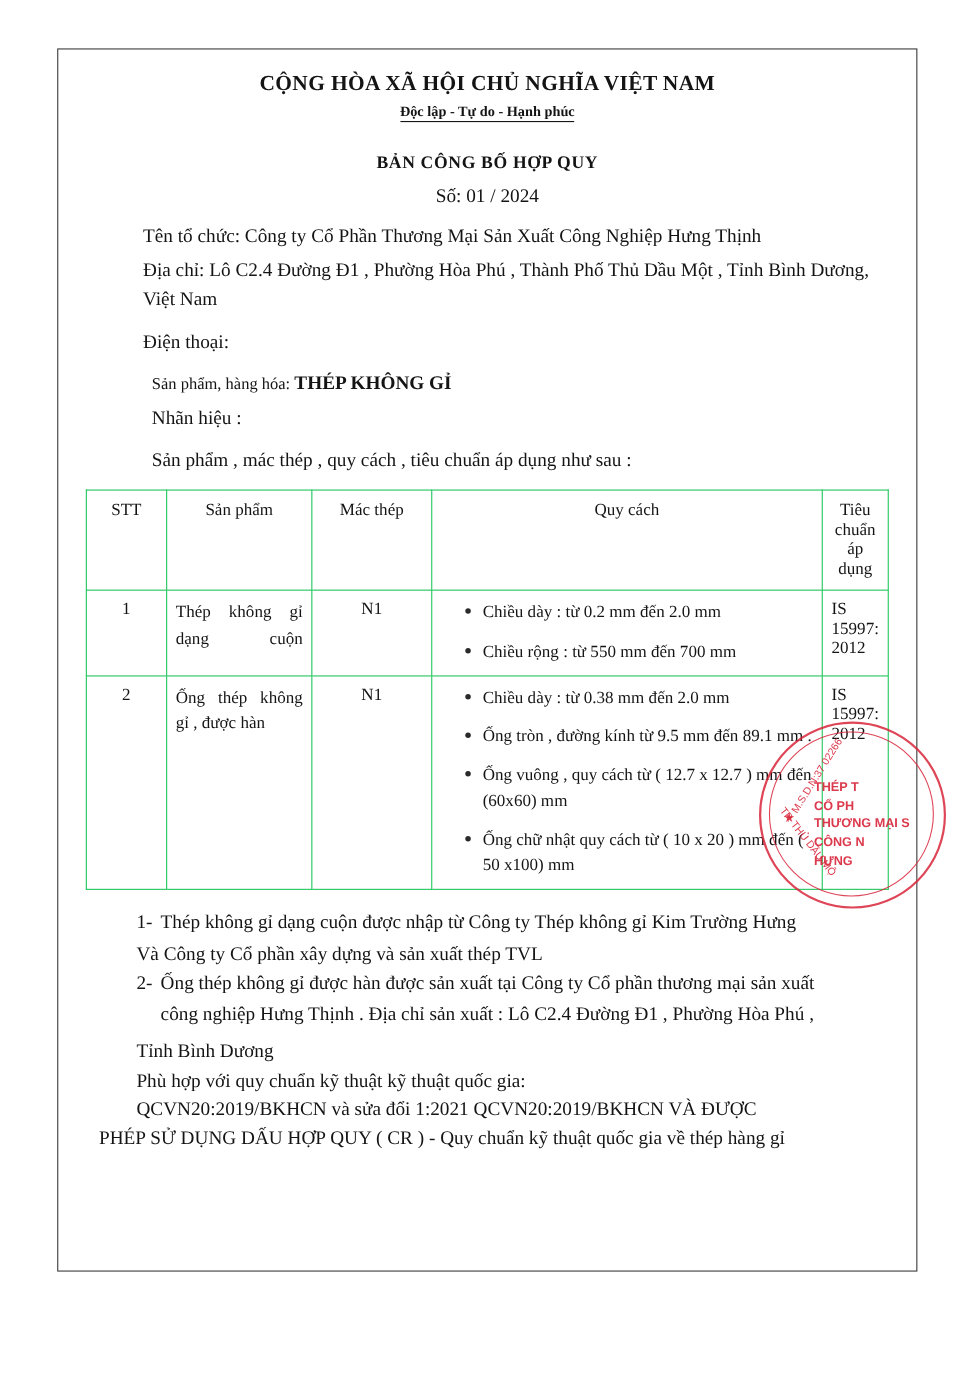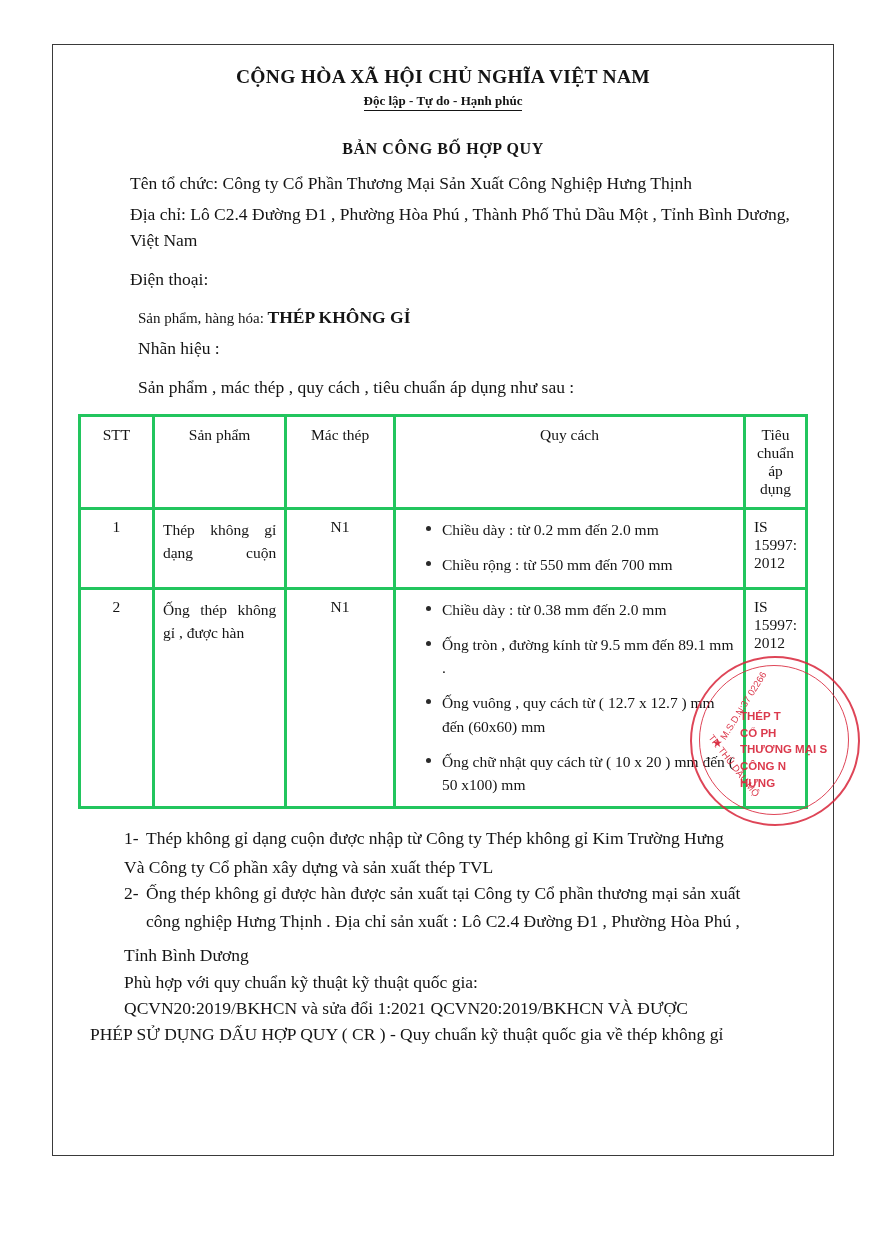--- a/index.html
+++ b/index.html
@@ -68,21 +68,21 @@
   .para b { font-weight: bold; }
   .prod-label { font-size: 15px; }
 
   table.spec {
     width: 100%;
     border-collapse: collapse;
     margin-top: 14px;
     font-size: 15.5px;
   }
   table.spec th, table.spec td {
-    border: 3px solid #22c55e;
+    border: 1px solid #22c55e;
     vertical-align: top;
     padding: 8px 8px;
     font-weight: normal;
   }
   table.spec thead th {
     padding: 9px 8px;
     font-size: 15.5px;
   }
   .col-stt { width: 56px; text-align: center; }
   .col-prod { width: 116px; }
@@ -213,20 +213,21 @@
 <div class="page-border"></div>
 
 <div class="content">
 
   <div class="center">
     <div class="nation">CỘNG HÒA XÃ HỘI CHỦ NGHĨA VIỆT NAM</div>
     <div>
       <span class="motto">Độc lập - Tự do - Hạnh phúc</span>
     </div>
     <div class="doc-title">BẢN CÔNG BỐ HỢP QUY</div>
+    <div class="doc-number">Số: 01 / 2024</div>
   </div>
 
   <div class="para">Tên tổ chức: Công ty Cổ Phần Thương Mại Sản Xuất Công Nghiệp Hưng Thịnh</div>
   <div class="para tight">Địa chỉ: Lô C2.4 Đường Đ1 , Phường Hòa Phú , Thành Phố Thủ Dầu Một , Tỉnh Bình Dương, Việt Nam</div>
   <div class="para">Điện thoại:</div>
 
   <div class="para p-indent">
     <span class="prod-label">Sản phẩm, hàng hóa: </span><b>THÉP KHÔNG GỈ</b>
   </div>
   <div class="para p-indent tight">Nhãn hiệu :</div>
@@ -283,21 +284,21 @@
       <span class="note-num">2-</span>
       <span class="note-text">Ống thép không gỉ được hàn được sản xuất tại Công ty Cổ phần thương mại sản xuất</span>
     </div>
     <div class="note-cont ind">công nghiệp Hưng Thịnh . Địa chỉ sản xuất : Lô C2.4 Đường Đ1 , Phường Hòa Phú ,</div>
   </div>
 
   <div class="closing">
     <div class="l1">Tỉnh Bình Dương</div>
     <div class="l1">Phù hợp với quy chuẩn kỹ thuật kỹ thuật quốc gia:</div>
     <div class="l2">QCVN20:2019/BKHCN và sửa đổi 1:2021  QCVN20:2019/BKHCN VÀ ĐƯỢC</div>
-    <div class="l3">PHÉP SỬ DỤNG DẤU HỢP QUY ( CR ) -  Quy chuẩn kỹ thuật quốc gia về thép không gỉ</div>
+    <div class="l3">PHÉP SỬ DỤNG DẤU HỢP QUY ( CR ) -  Quy chuẩn kỹ thuật quốc gia về thép hàng gỉ</div>
   </div>
 
   <div class="stamp">
     <div class="ring"></div>
     <div class="ring inner"></div>
     <div class="arc-top">M.S.D.N:37 02266</div>
     <div class="arc-bottom">TP. THỦ DẦU MỘ</div>
     <div class="star">★</div>
     <div class="stamp-text">
       <div>THÉP T</div>

